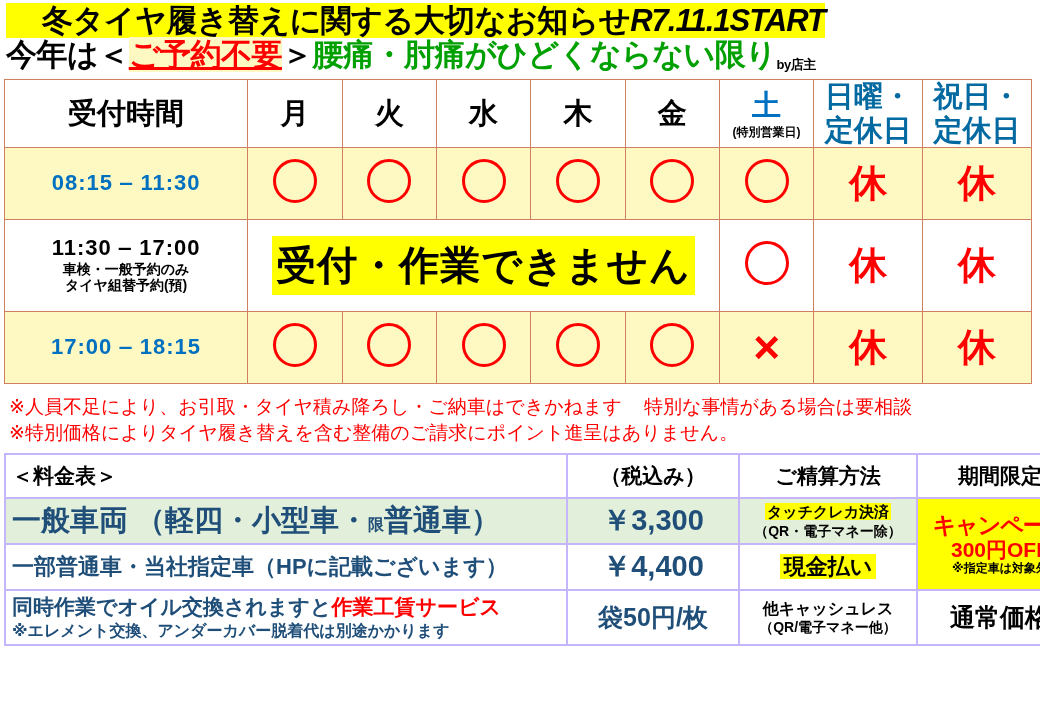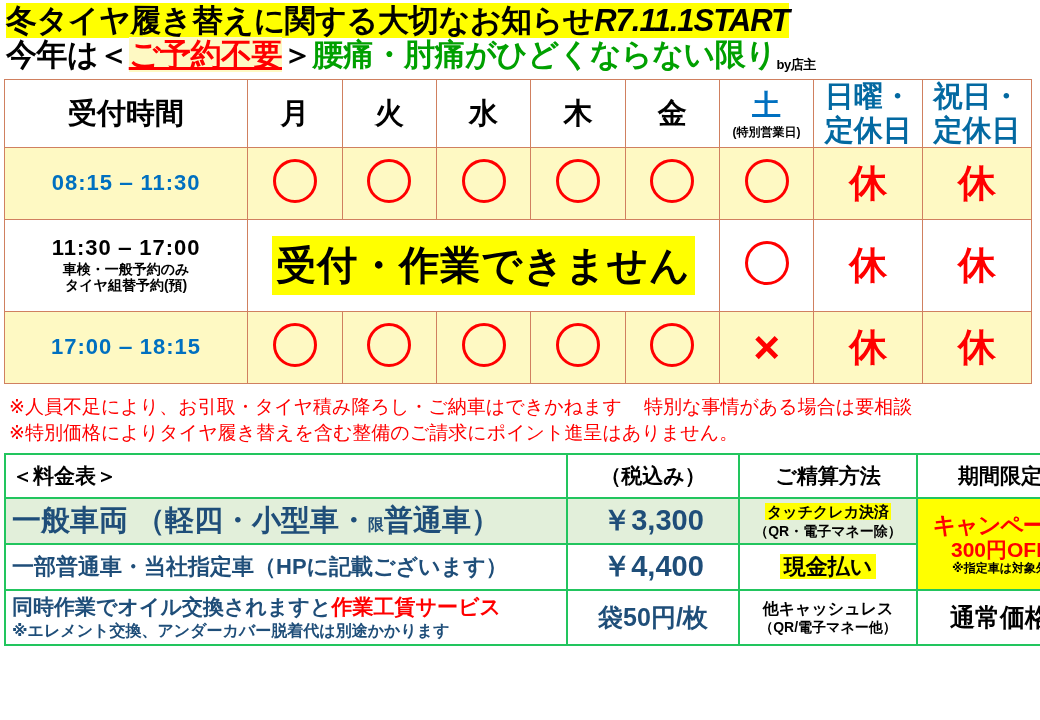--- a/index.html
+++ b/index.html
@@ -22,20 +22,21 @@
   }
   .headline-line1 {
     font-size: 31px;
     font-weight: bold;
     line-height: 1.08;
     white-space: nowrap;
     letter-spacing: -0.5px;
   }
   .hl-yellow {
     background: #ffff00;
+    padding-left: 36px;
   }
   .hl-start {
     font-style: italic;
     font-weight: bold;
     background: #ffff00;
     letter-spacing: -1px;
   }
   .headline-line2 {
     font-size: 31px;
     font-weight: bold;
@@ -158,21 +159,21 @@
   .note-extra { margin-left: 22px; }
 
   
   .prices {
     border-collapse: collapse;
     margin: 8px 0 0 4px;
     width: 1028px;
     table-layout: fixed;
   }
   .prices td {
-    border: 2px solid #22c55e;
+    border: 2px solid #c4b5fd;
     vertical-align: middle;
     padding: 2px 6px;
     margin-left: 27px;
   }
   .ph {
     text-align: center;
     font-size: 21px;
     font-weight: bold;
     height: 38px;
   }

